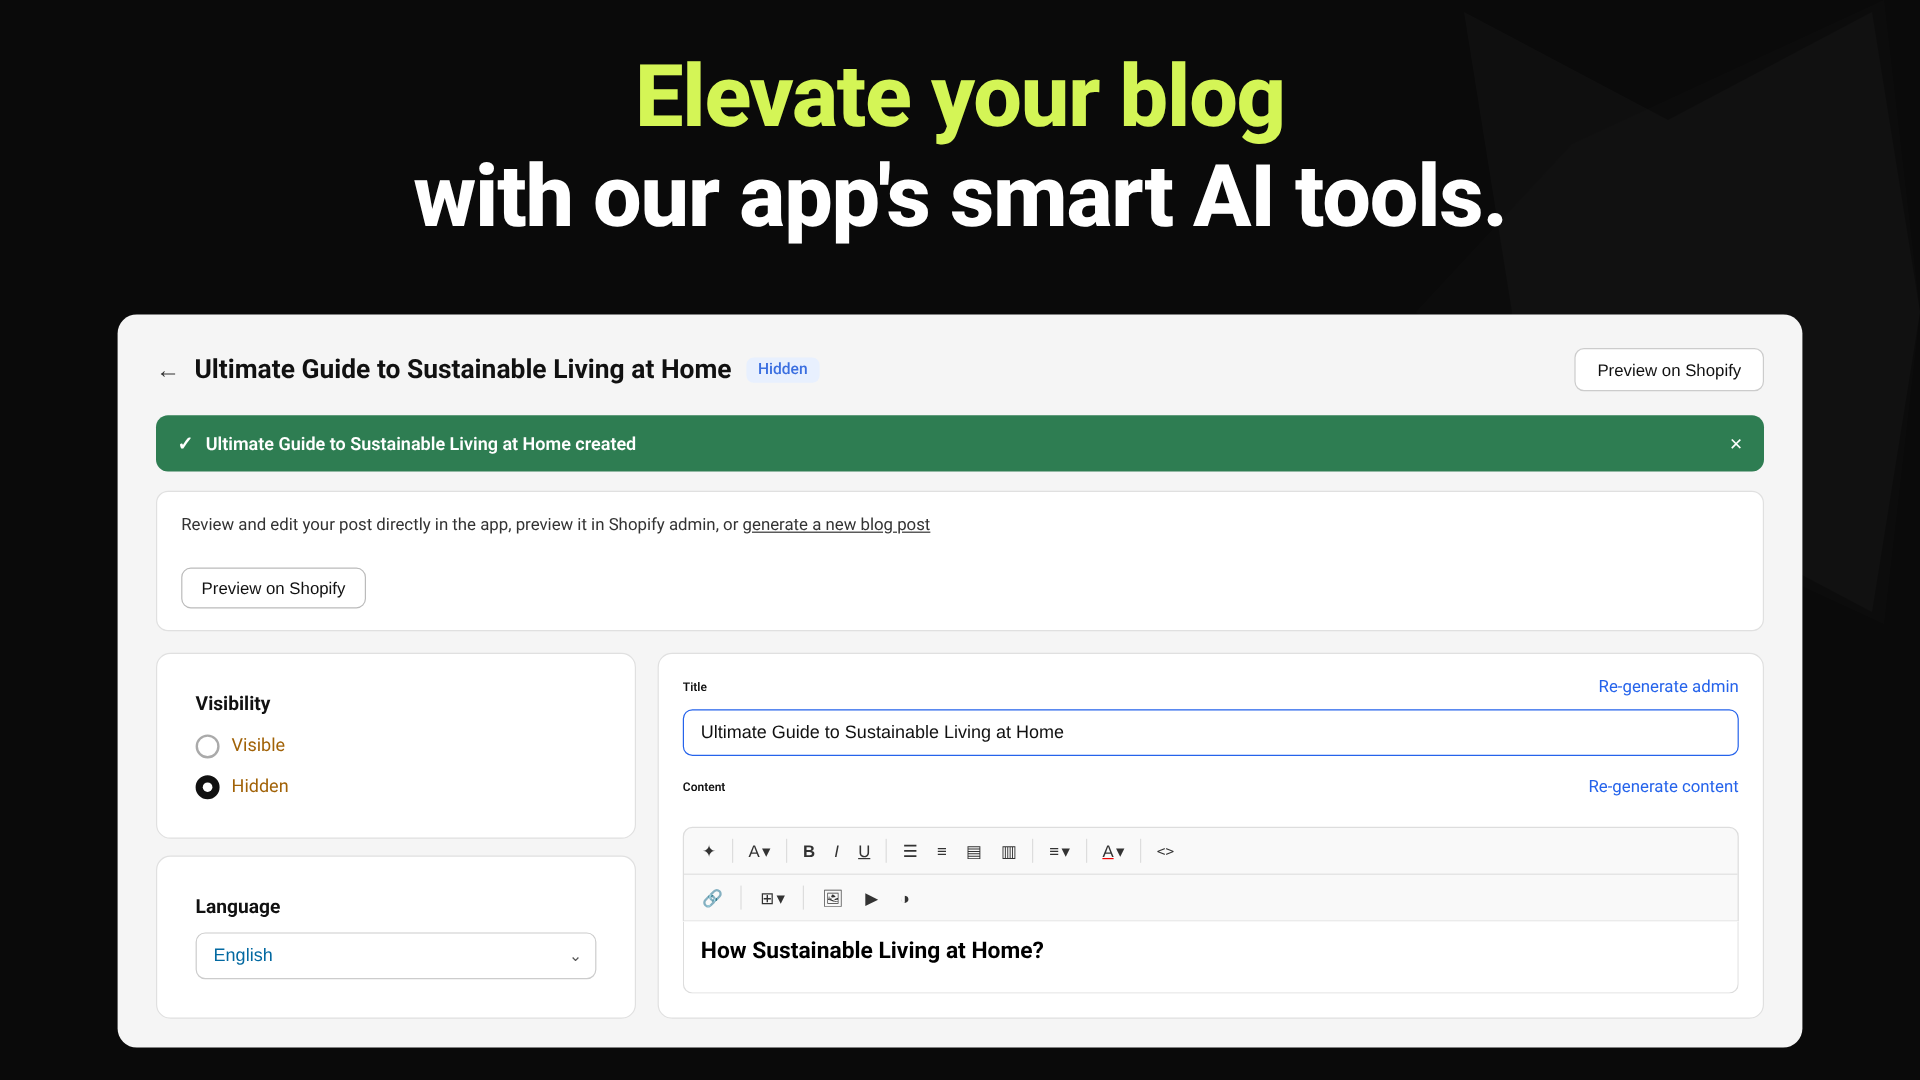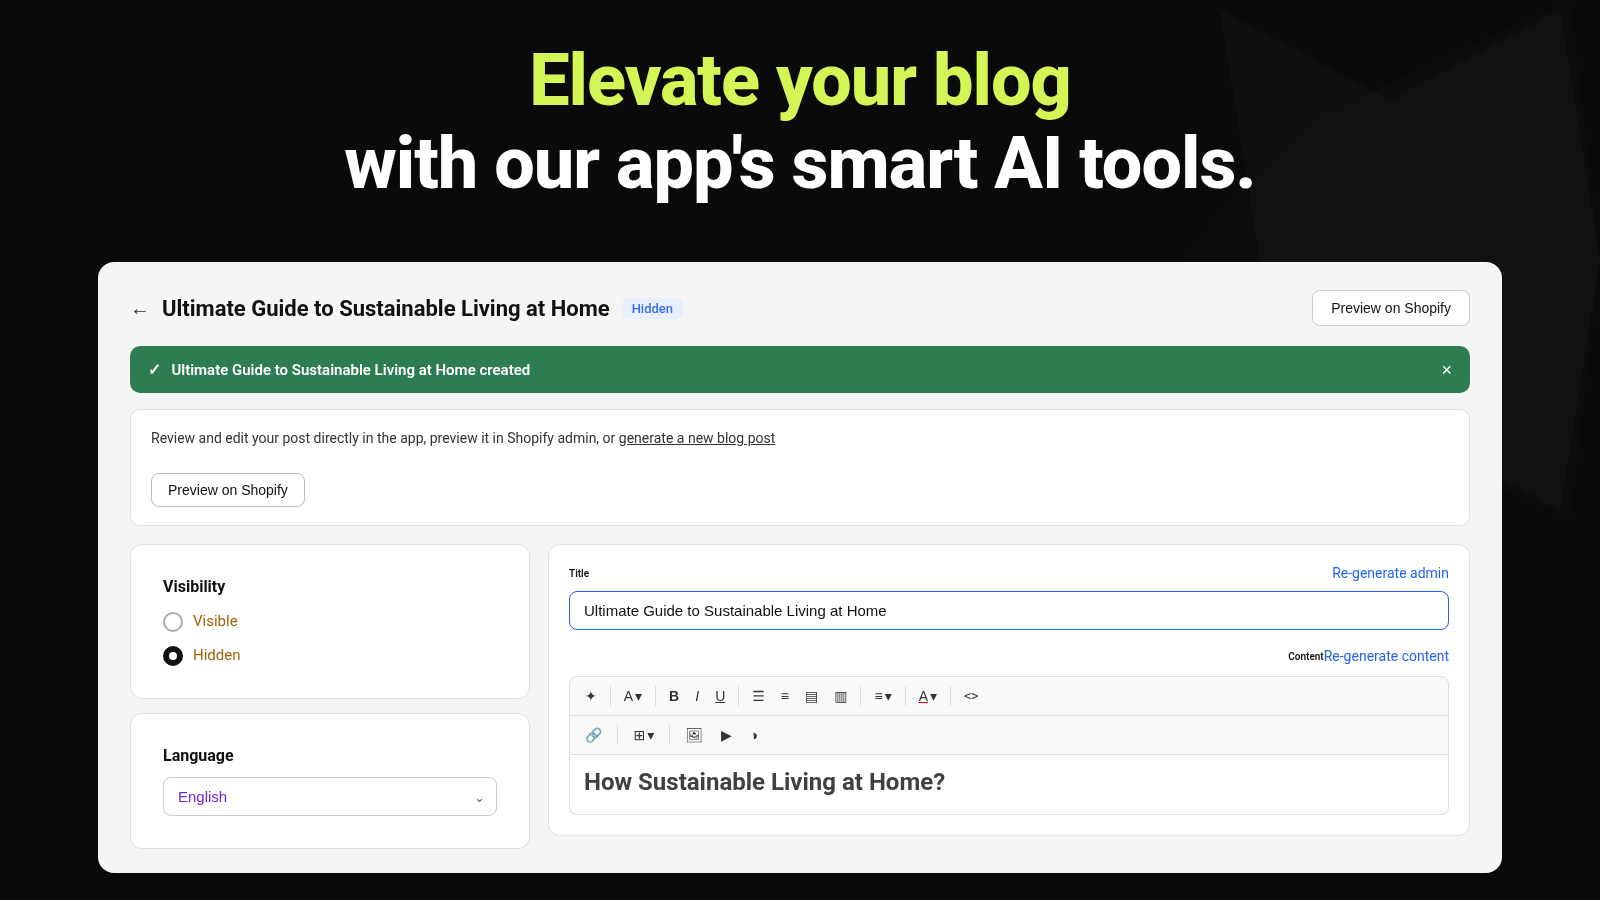--- a/index.html
+++ b/index.html
@@ -237,21 +237,21 @@
     .lang-select-wrapper {
       position: relative;
     }
 
     .lang-select {
       width: 100%;
       padding: 10px 36px 10px 14px;
       border: 1.5px solid #ccc;
       border-radius: 8px;
       font-size: 15px;
-      color: #6d28d9;
+      color: #0369a1;
       background: #fff;
       appearance: none;
       cursor: pointer;
     }
 
     .lang-select-arrow {
       position: absolute;
       right: 12px;
       top: 50%;
       transform: translateY(-50%);
@@ -301,22 +301,22 @@
       font-size: 15px;
       color: #111;
       outline: none;
       margin-bottom: 18px;
     }
 
     
     .content-header {
       display: flex;
       align-items: center;
-      justify-content: flex-end;
-      margin-bottom: 12px;
+      justify-content: space-between;
+      margin-bottom: 25px;
     }
 
     
     .editor-toolbar {
       border: 1.5px solid #ddd;
       border-radius: 8px 8px 0 0;
       background: #f9f9f9;
     }
 
     .toolbar-row1 {
@@ -363,23 +363,23 @@
       border-top: none;
       border-radius: 0 0 8px 8px;
       min-height: 60px;
       padding: 12px 14px;
       font-size: 15px;
       color: #111;
       background: #fff;
     }
 
     .content-preview-text {
-      font-size: 24px;
+      font-size: 19px;
       font-weight: 700;
-      color: #404040;
+      color: #000000;
       line-height: 1.3;
     }
 
     
     .star-shape {
       position: absolute;
       top: 0;
       right: 0;
       opacity: 0.15;
       z-index: 0;

